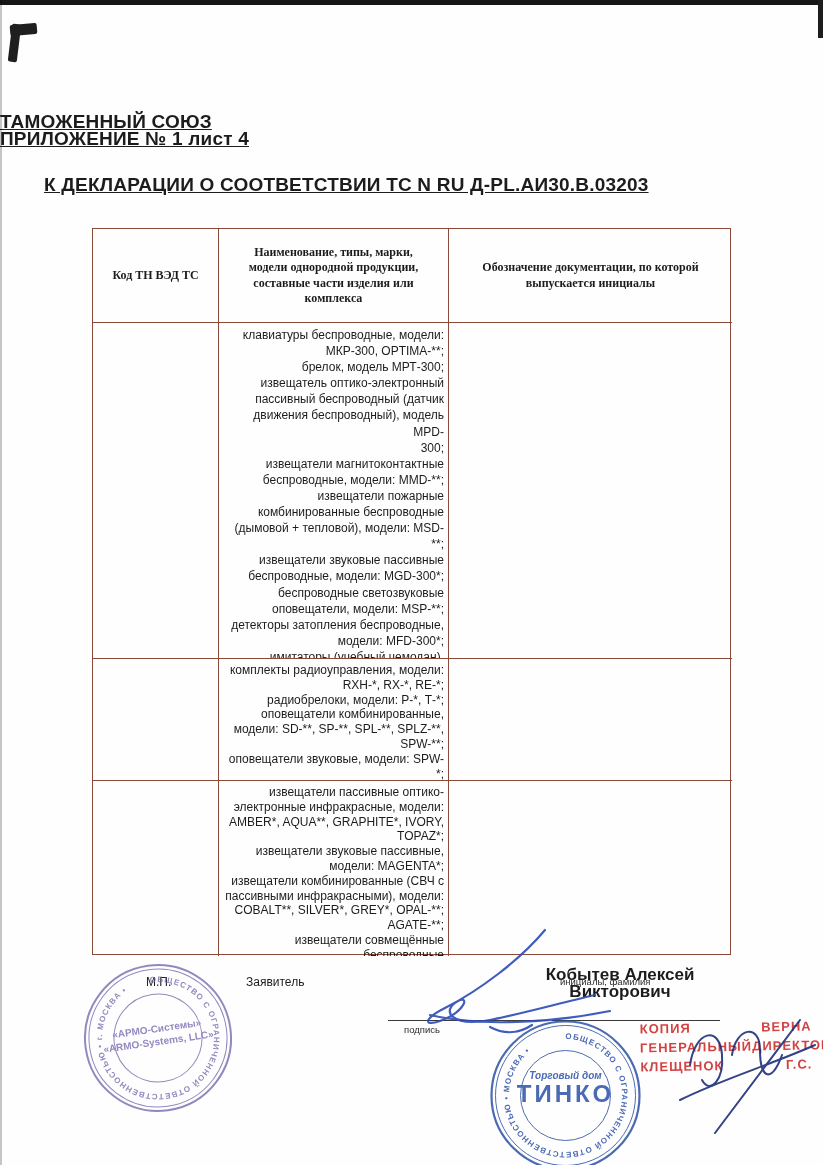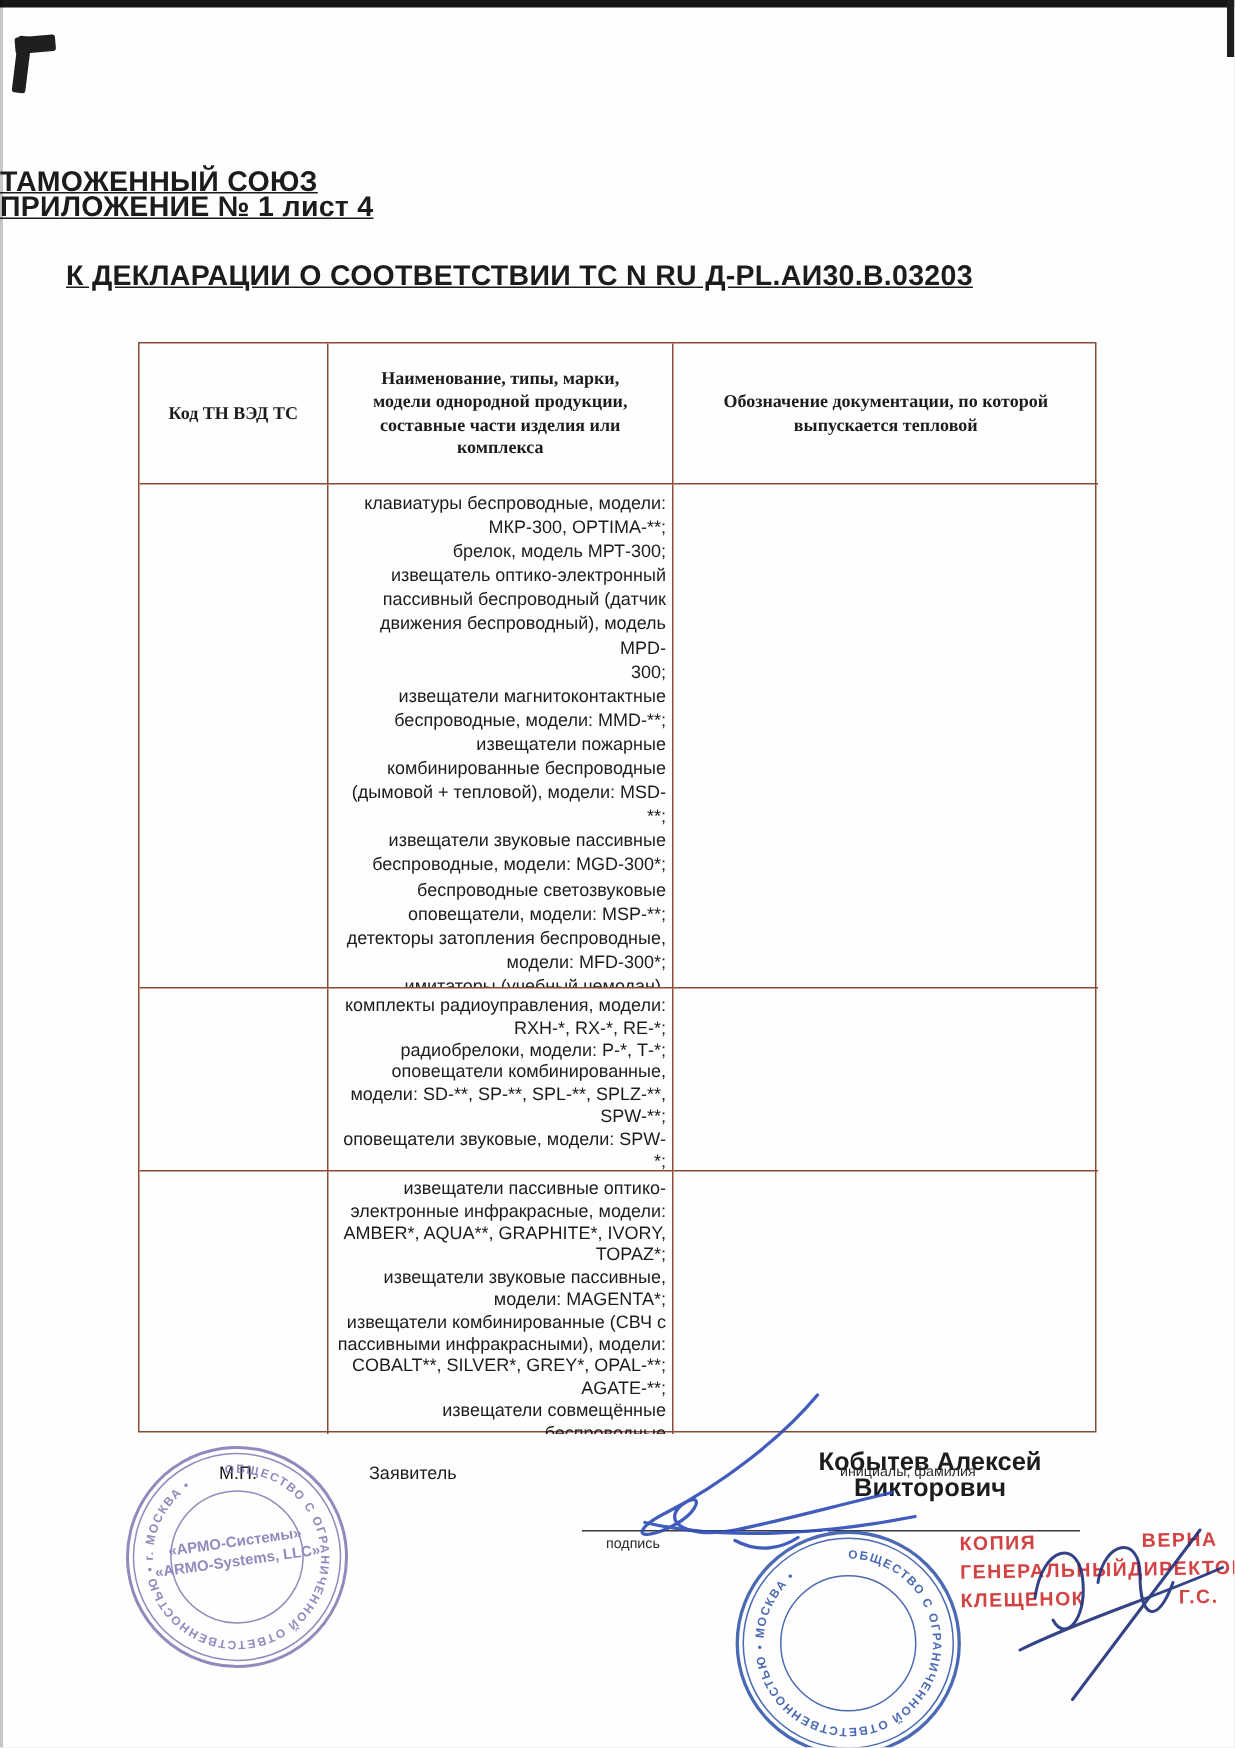--- a/index.html
+++ b/index.html
@@ -92,21 +92,21 @@
   <div class="title title-2">ПРИЛОЖЕНИЕ № 1 лист 4</div>
   <div class="title title-3">К ДЕКЛАРАЦИИ О СООТВЕТСТВИИ ТС N RU Д-PL.АИ30.В.03203</div>
 
   <div class="decl-table">
     <div class="th">Код ТН ВЭД ТС</div>
     <div class="th pre">Наименование, типы, марки,
 модели однородной продукции,
 составные части изделия или
 комплекса</div>
     <div class="th pre">Обозначение документации, по которой
-выпускается тепловой</div>
+выпускается инициалы</div>
 
     <div class="td"></div>
     <div class="td td-tall pre">клавиатуры беспроводные, модели:
 МКР-300, OPTIMA-**;
 брелок, модель МРТ-300;
 извещатель оптико-электронный
 пассивный беспроводный (датчик
 движения беспроводный), модель MPD-
 300;
 извещатели магнитоконтактные
@@ -182,20 +182,24 @@
       <defs>
         <path id="tinkoRingPath" d="M 77.5 21 A 56.5 56.5 0 1 1 77.49 21"></path>
       </defs>
       <circle cx="77.5" cy="77.5" r="74" fill="none" stroke="#3356aa" stroke-width="2.2"></circle>
       <circle cx="77.5" cy="77.5" r="70" fill="none" stroke="#3356aa" stroke-width="1"></circle>
       <circle cx="77.5" cy="77.5" r="45" fill="none" stroke="#3356aa" stroke-width="1"></circle>
       <text font-size="8" fill="#3356aa" letter-spacing="1" font-weight="bold">
         <textPath href="#tinkoRingPath">ОБЩЕСТВО С ОГРАНИЧЕННОЙ ОТВЕТСТВЕННОСТЬЮ  •  МОСКВА  •</textPath>
       </text>
     </svg>
+    <div class="tinko-center">
+      <div class="tinko-line1">Торговый дом</div>
+      <div class="tinko-line2">ТИНКО</div>
+    </div>
   </div>
 
   <div class="stamp copy-stamp">
     <div class="copy-row">
       <span>КОПИЯ</span>
       <span>ВЕРНА</span>
     </div>
     <div class="copy-row">
       <span>ГЕНЕРАЛЬНЫЙ</span>
       <span>ДИРЕКТОР</span>

